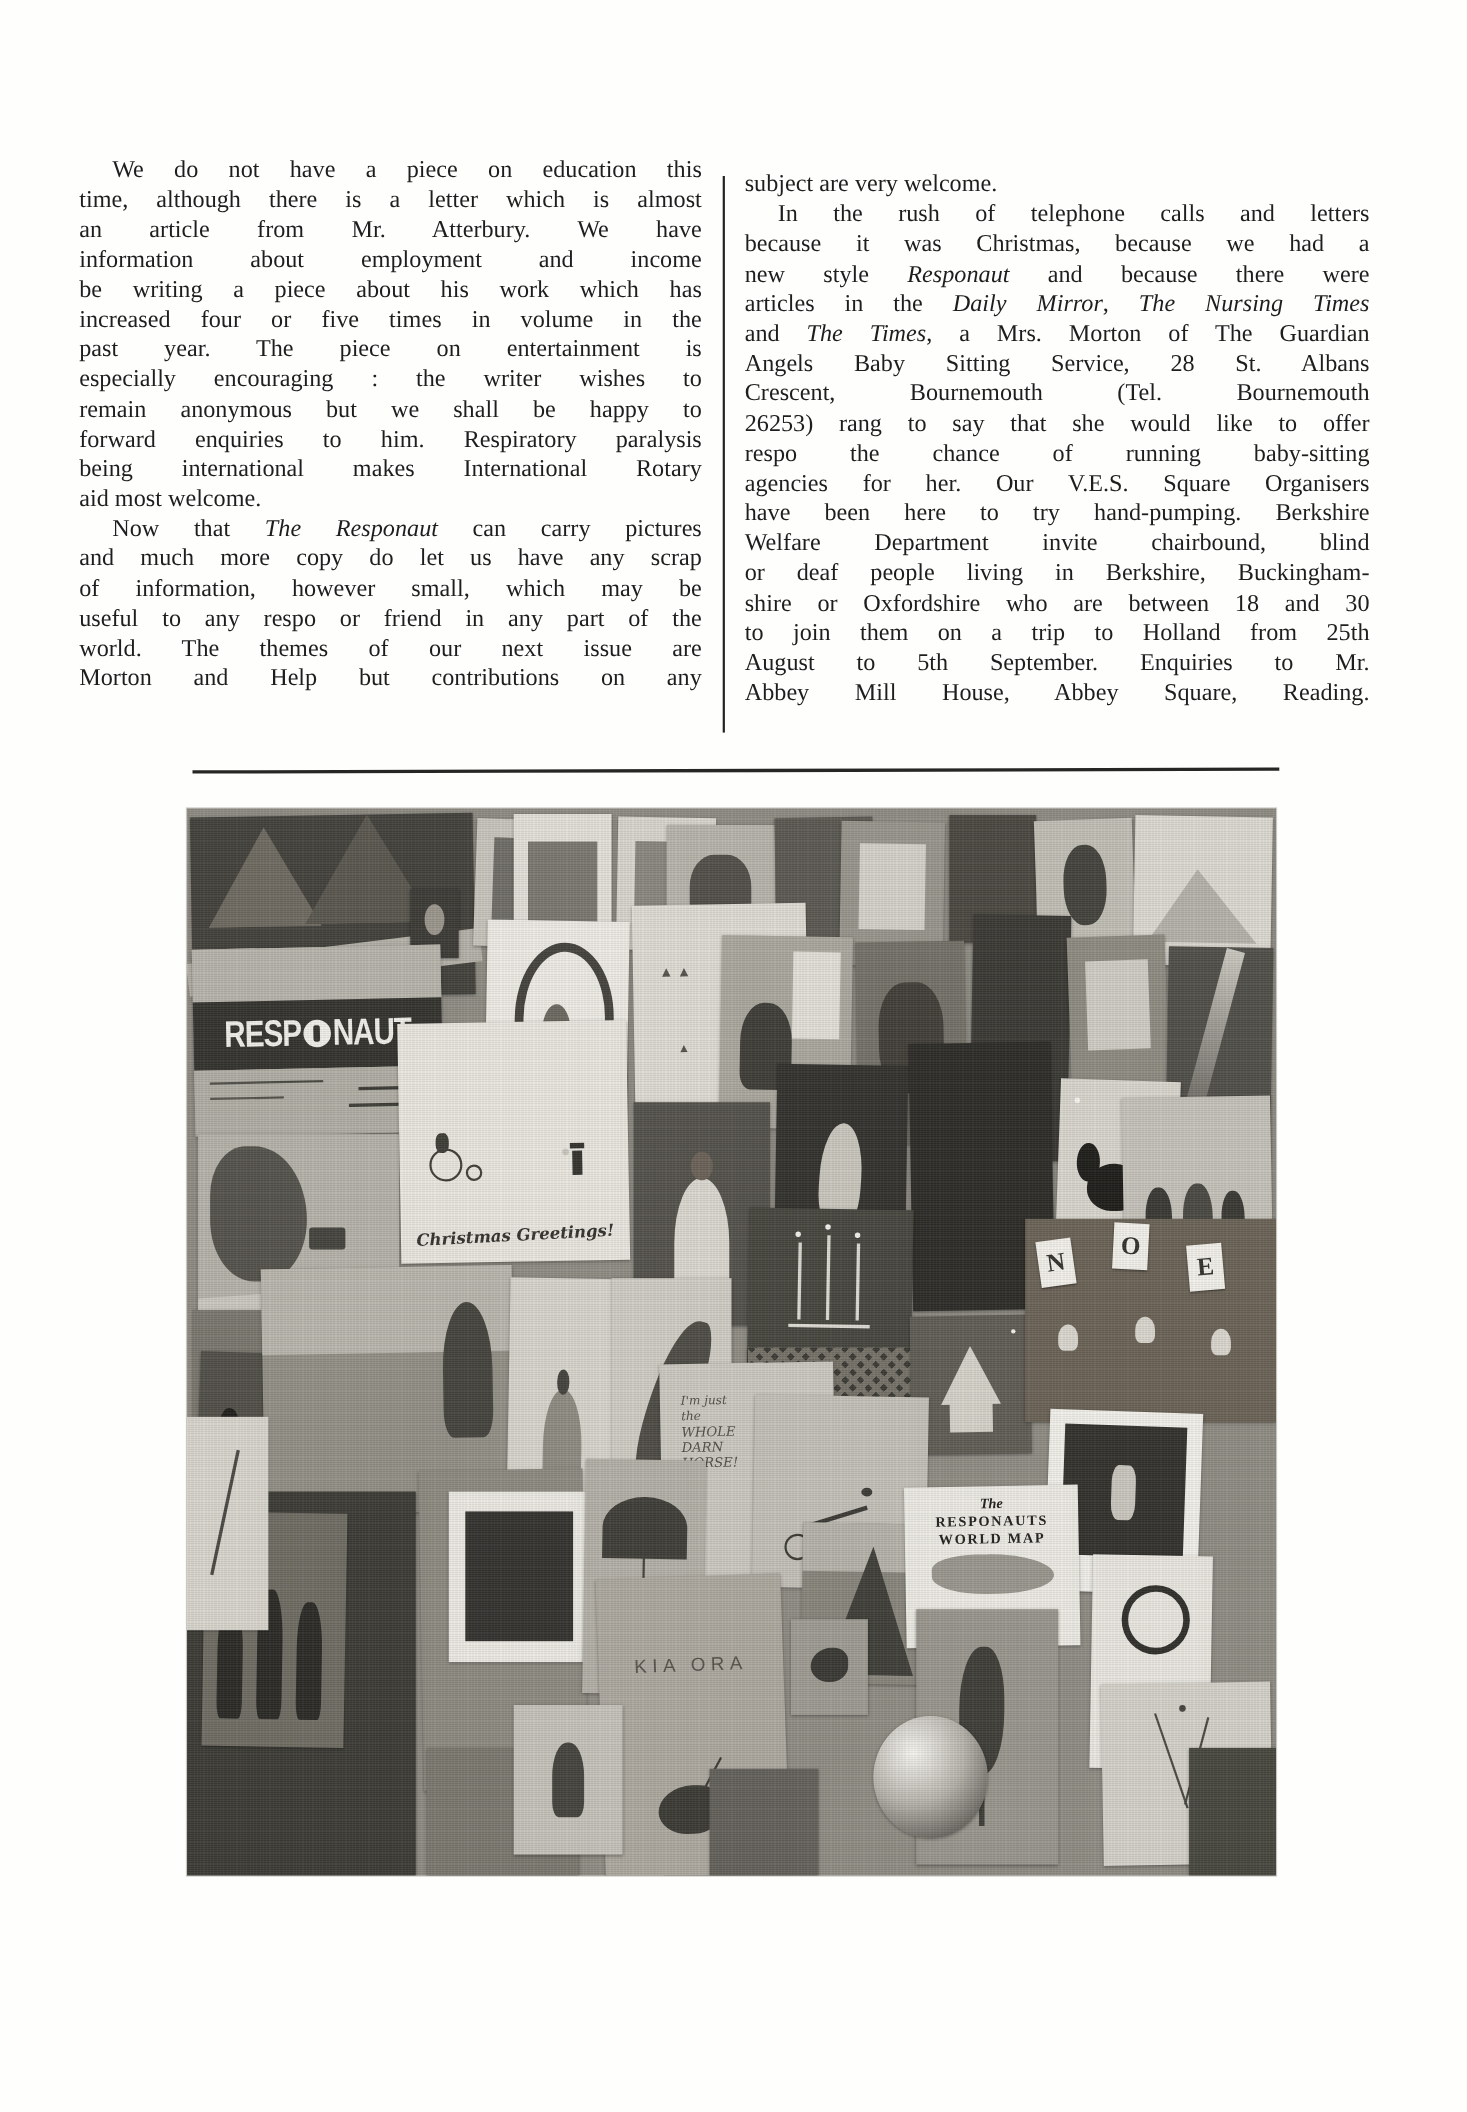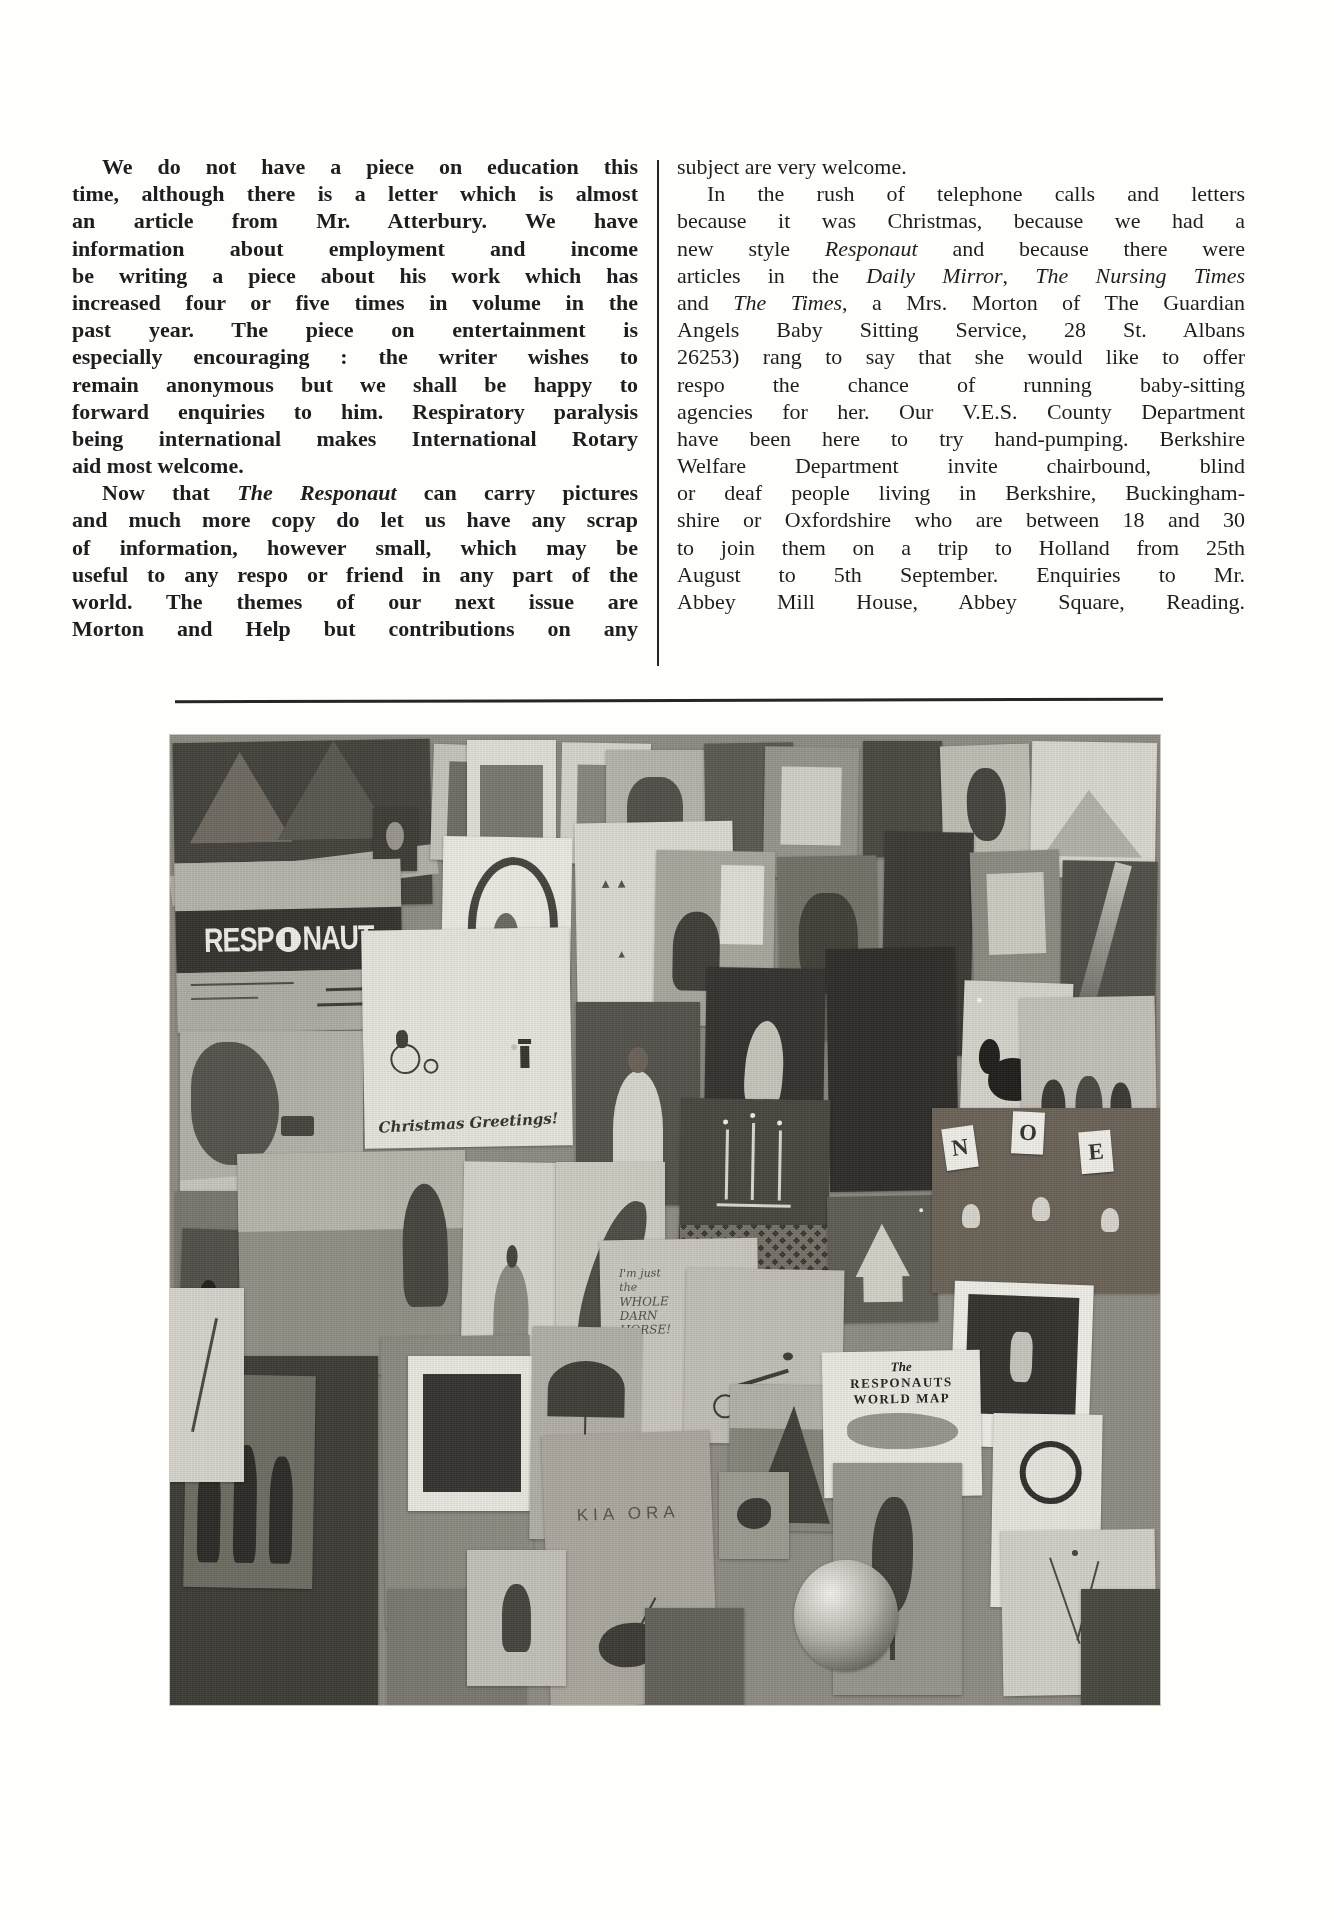--- a/index.html
+++ b/index.html
@@ -1,20 +1,20 @@
 <!DOCTYPE html>
 <html style="--ink: #1e1e1e; --paper: #fefefd; --photo_backdrop: #8f8c84;"><head>
 <meta charset="utf-8">
 <style>
   html,body{margin:0;padding:0;background:#e8e8e8;}
   .page{position:relative;width:1334px;height:1920px;background:#fefefd;overflow:hidden;
         font-family:"Liberation Serif", serif;color:var(--ink,#1e1e1e);}
   
   .col{position:absolute;font-size:22px;}
-  .col-left{left:72px;top:153px;width:566px;font-weight:bold;}
+  .col-left{left:72px;top:140px;width:566px;}
   .col-right{left:677px;top:153px;width:568px;}
   .tline{height:27.2px;line-height:27.2px;text-align:justify;text-align-last:justify;
          white-space:nowrap;overflow:visible;}
   .tline.nojust{text-align-last:left;}
   .tline.indent::before{content:'';display:inline-block;width:30px;height:1px;}
   .vdivider{position:absolute;left:657px;top:160px;width:2px;height:506px;background:#232323;}
   .hrule{position:absolute;left:175px;top:699px;width:988px;height:3px;background:#262624;
          transform:rotate(-0.15deg);}
   
   .photo{position:absolute;left:170px;top:735px;width:990px;height:970px;background:var(--photo_backdrop,#8f8c84);
@@ -64,23 +64,24 @@
     </div>
   <div class="vdivider"></div>
   <div class="col col-right">
       <div class="tline nojust">subject are very welcome.</div>
       <div class="tline indent">In the rush of telephone calls and letters</div>
       <div class="tline">because it was Christmas, because we had a</div>
       <div class="tline">new style <i>Responaut</i> and because there were</div>
       <div class="tline">articles in the <i>Daily Mirror</i>, <i>The Nursing Times</i></div>
       <div class="tline">and <i>The Times</i>, a Mrs. Morton of The Guardian</div>
       <div class="tline">Angels Baby Sitting Service, 28 St. Albans</div>
+      <div class="tline">Crescent, Bournemouth (Tel. Bournemouth</div>
       <div class="tline">26253) rang to say that she would like to offer</div>
       <div class="tline">respo the chance of running baby-sitting</div>
-      <div class="tline">agencies for her. Our V.E.S. County Department</div>
+      <div class="tline">agencies for her. Our V.E.S. Square Organisers</div>
       <div class="tline">have been here to try hand-pumping. Berkshire</div>
       <div class="tline">Welfare Department invite chairbound, blind</div>
       <div class="tline">or deaf people living in Berkshire, Buckingham-</div>
       <div class="tline">shire or Oxfordshire who are between 18 and 30</div>
       <div class="tline">to join them on a trip to Holland from 25th</div>
       <div class="tline">August to 5th September. Enquiries to Mr.</div>
       <div class="tline">Abbey Mill House, Abbey Square, Reading.</div>
     </div>
   <div class="hrule"></div>
 

